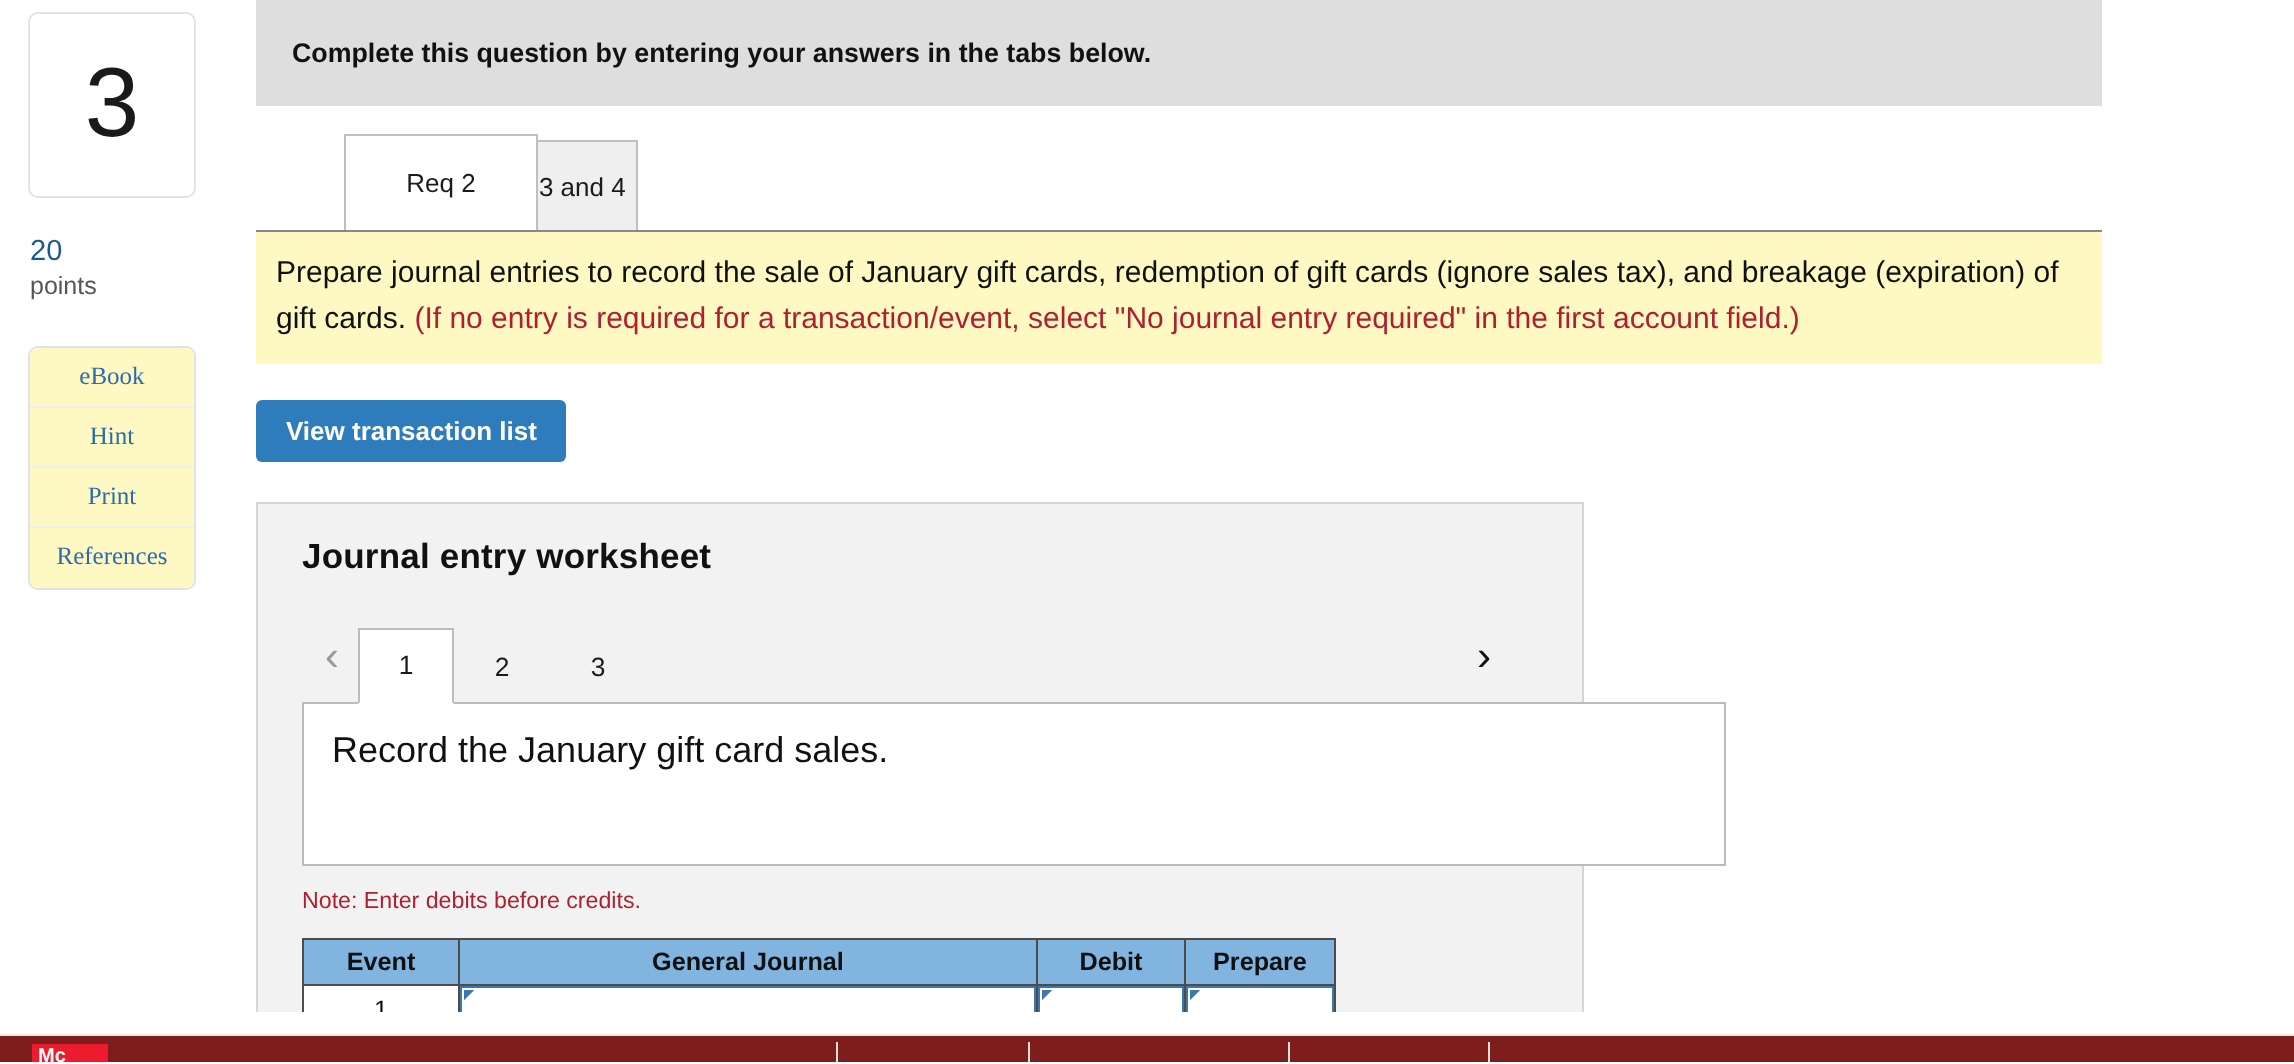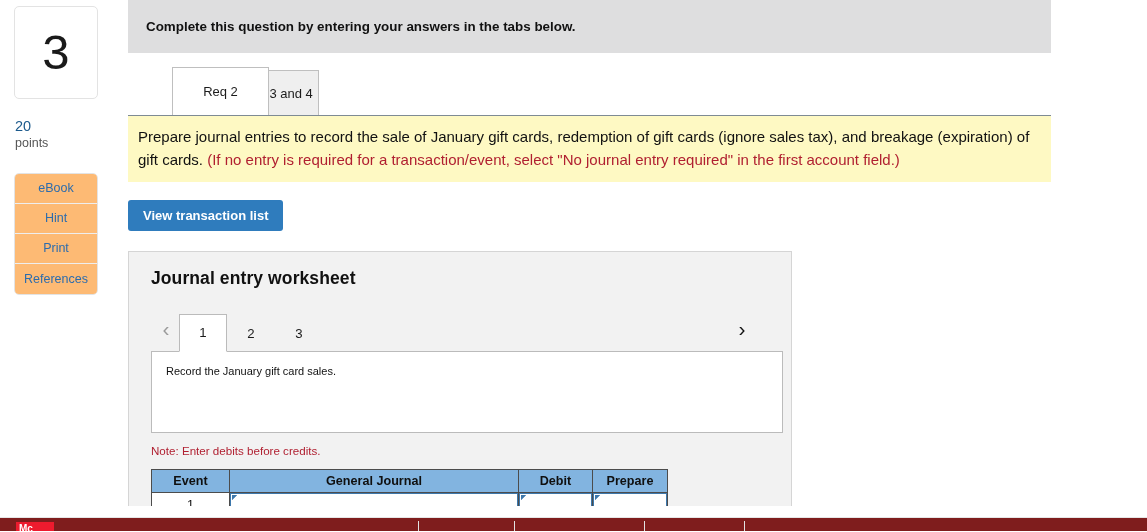--- a/index.html
+++ b/index.html
@@ -72,21 +72,22 @@
   }
   .tool-item {
     height: 30px;
     display: flex;
     align-items: center;
     justify-content: center;
     font-size: 12.5px;
     color: #2c6cad;
     border-bottom: 1px solid #eeeeee;
     cursor: pointer;
-    background: #fdba74;
+    background: #fef9c3;
+    font-family: Liberation Serif, serif;
   }
   .tool-item:last-child { border-bottom: none; }
 
   
   .main {
     position: absolute;
     left: 128px; top: 0;
     width: 1019px;
   }
 
@@ -218,26 +219,26 @@
     border: 1px solid #bbbbbb;
     border-bottom: 1px solid #ffffff;
     height: 38px;
     margin-bottom: -1px;
     z-index: 3;
   }
   .wtab.inactive { background: transparent; }
 
   
   .desc-box {
-    width: 632px;
+    width: 712px;
     height: 82px;
     background: #ffffff;
     border: 1px solid #bbbbbb;
     padding: 13px 14px;
-    font-size: 11px;
+    font-size: 18px;
     color: #111111;
     position: relative;
     z-index: 1;
   }
 
   .note {
     margin-top: 11px;
     font-size: 11.6px;
     color: #b01f30;
   }

